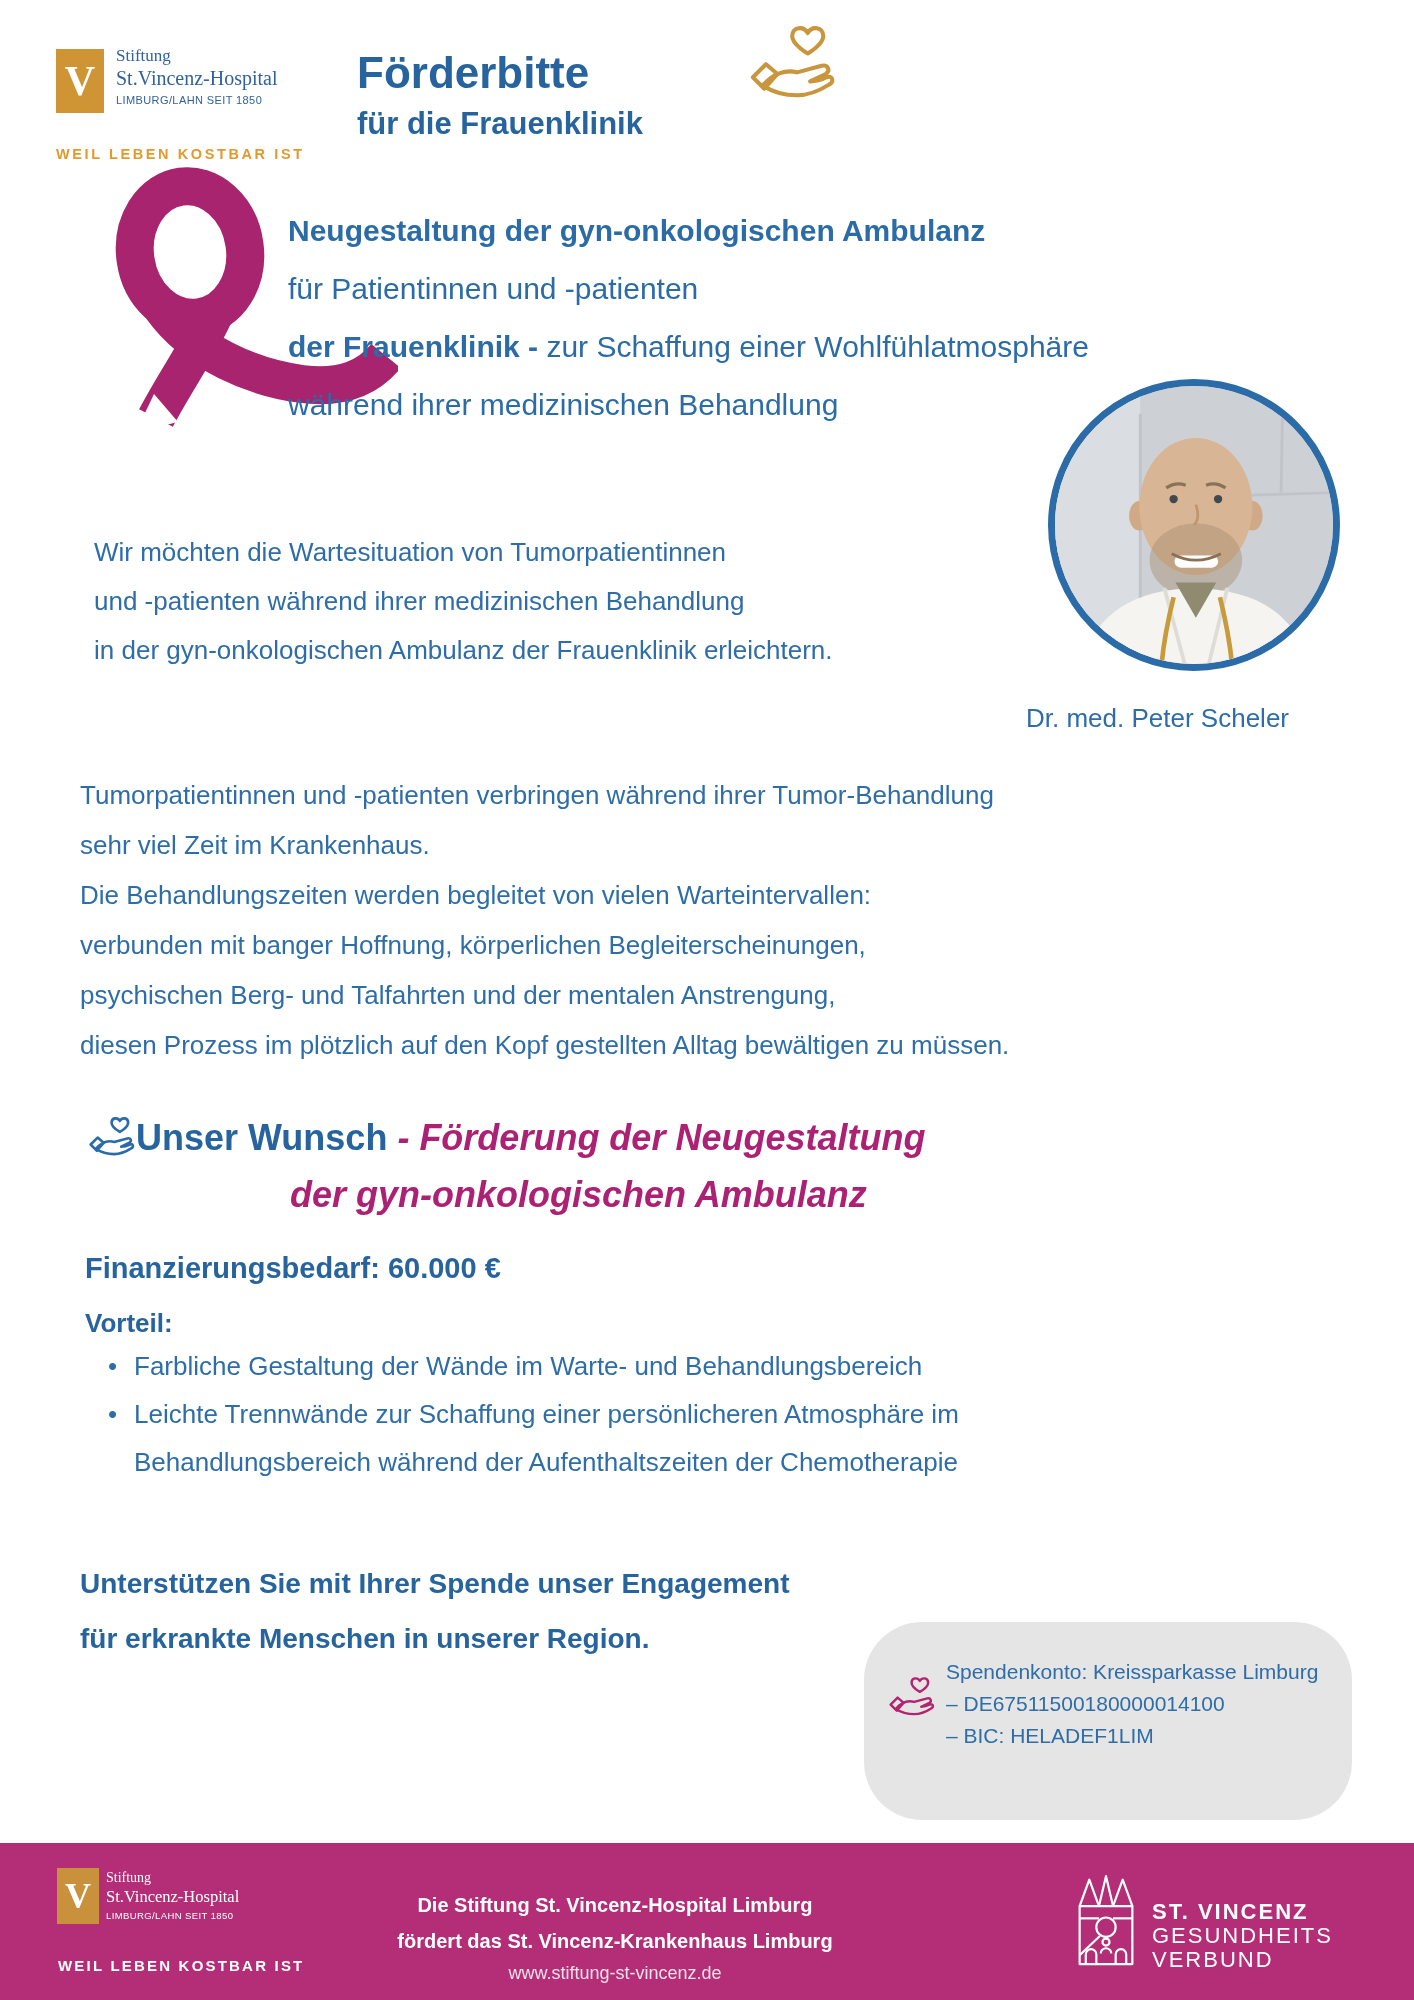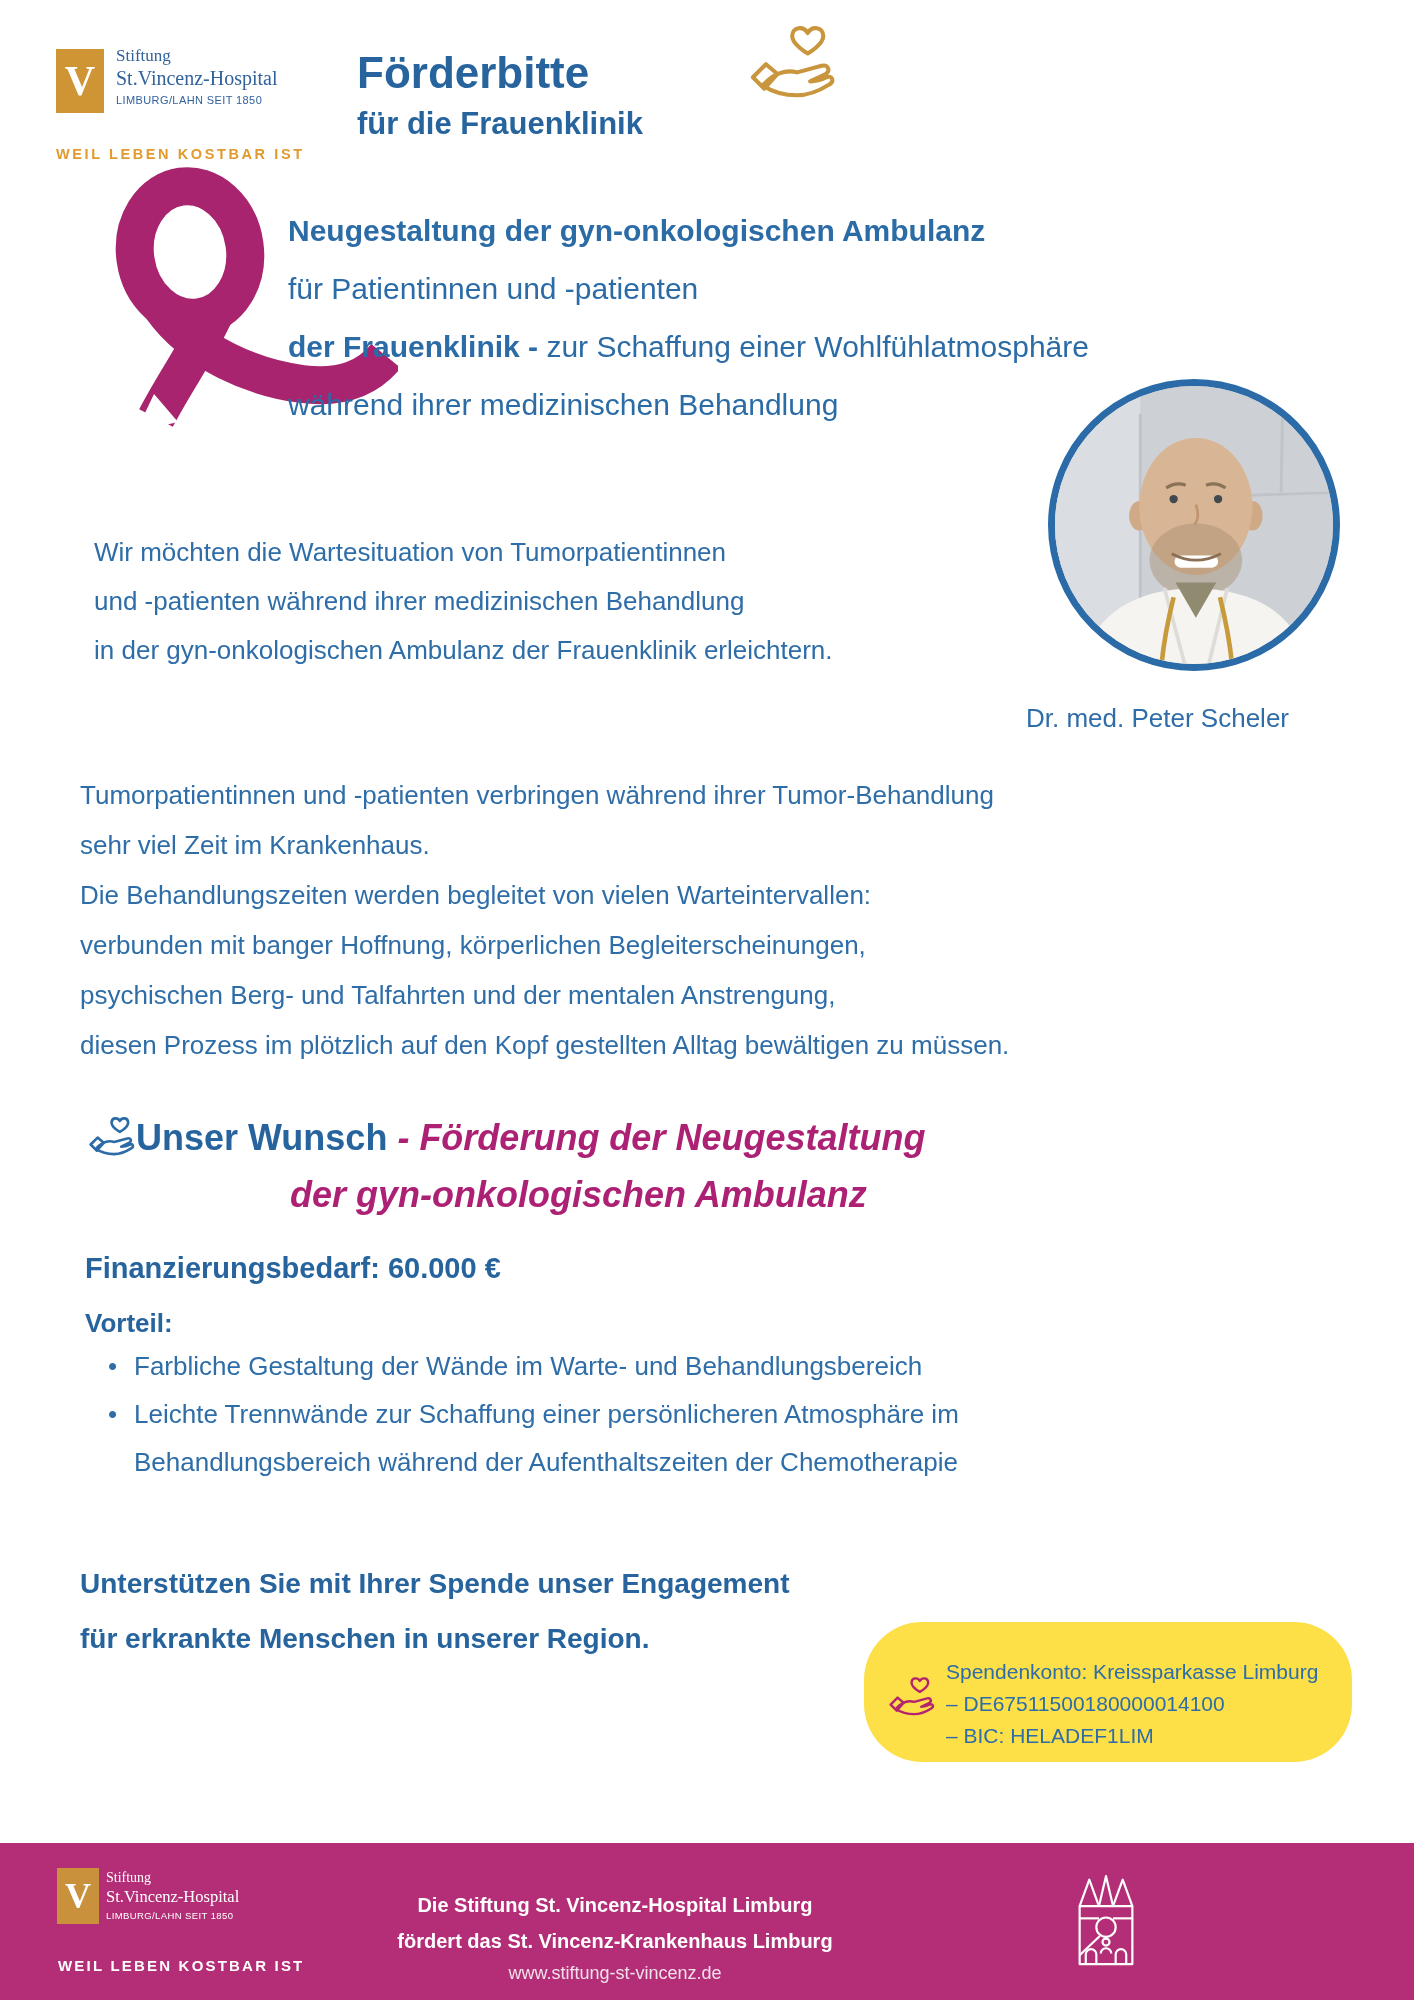--- a/index.html
+++ b/index.html
@@ -57,22 +57,22 @@
   .vorteil  { position:absolute; left:85px; top:1308px; color:#27649e; font-size:26px; font-weight:bold; }
   .bullets  { position:absolute; left:102px; top:1342px; list-style:none; color:#2e6da8; font-size:26px; }
   .bullets li { position:relative; padding-left:32px; line-height:48px; max-width:930px; }
   .bullets li::before { content:"•"; position:absolute; left:6px; top:0; color:#2e6da8; }
 
   
   .cta { position:absolute; left:80px; top:1556px; color:#27649e; font-size:28px; font-weight:bold;
     line-height:55px; white-space:nowrap; }
 
   
-  .don-box { position:absolute; left:864px; top:1622px; width:488px; height:140px;
-    background:#fde047; border-radius:58px; }
+  .don-box { position:absolute; left:864px; top:1622px; width:488px; height:198px;
+    background:#e5e5e5; border-radius:58px; }
   .don-icon { position:absolute; left:24px; top:44px; width:48px; height:64px; color:#b3246f; }
   .don-text { position:absolute; left:82px; top:34px; color:#2e6da8; font-size:21px; line-height:32px; white-space:nowrap; }
 
   
   .footer { position:absolute; left:0; top:1843px; width:1414px; height:157px; background:#b32e76; }
   .f-square { position:absolute; left:57px; top:25px; width:42px; height:56px; background:#c9913c;
     color:#fff; font-family:"Liberation Serif", serif; font-weight:bold; font-size:36px;
     display:flex; align-items:center; justify-content:center; }
   .f-brand-text { position:absolute; left:106px; top:27px; color:#fff; }
   .f-brand-text .bt1 { font-family:"Liberation Serif", serif; font-size:14px; }
@@ -228,15 +228,20 @@
       <path d="M25 36 L33 2 L41 36"></path>
       <line x1="3" y1="50" x2="25" y2="50"></line>
       <line x1="41" y1="50" x2="63" y2="50"></line>
       <circle cx="33" cy="60" r="11"></circle>
       <line x1="3" y1="92" x2="26" y2="70"></line>
       <circle cx="33" cy="77" r="4"></circle>
       <path d="M27 90 a6 6 0 0 1 12 0"></path>
       <path d="M10 102 v-11 a6 6 0 0 1 12 0 v11"></path>
       <path d="M44 102 v-11 a6 6 0 0 1 12 0 v11"></path>
     </svg>
+    <div class="f-verbund">
+      <div class="v1">ST. VINCENZ</div>
+      <div>GESUNDHEITS</div>
+      <div>VERBUND</div>
+    </div>
   </div>
 
 </div>
 
 </body></html>

